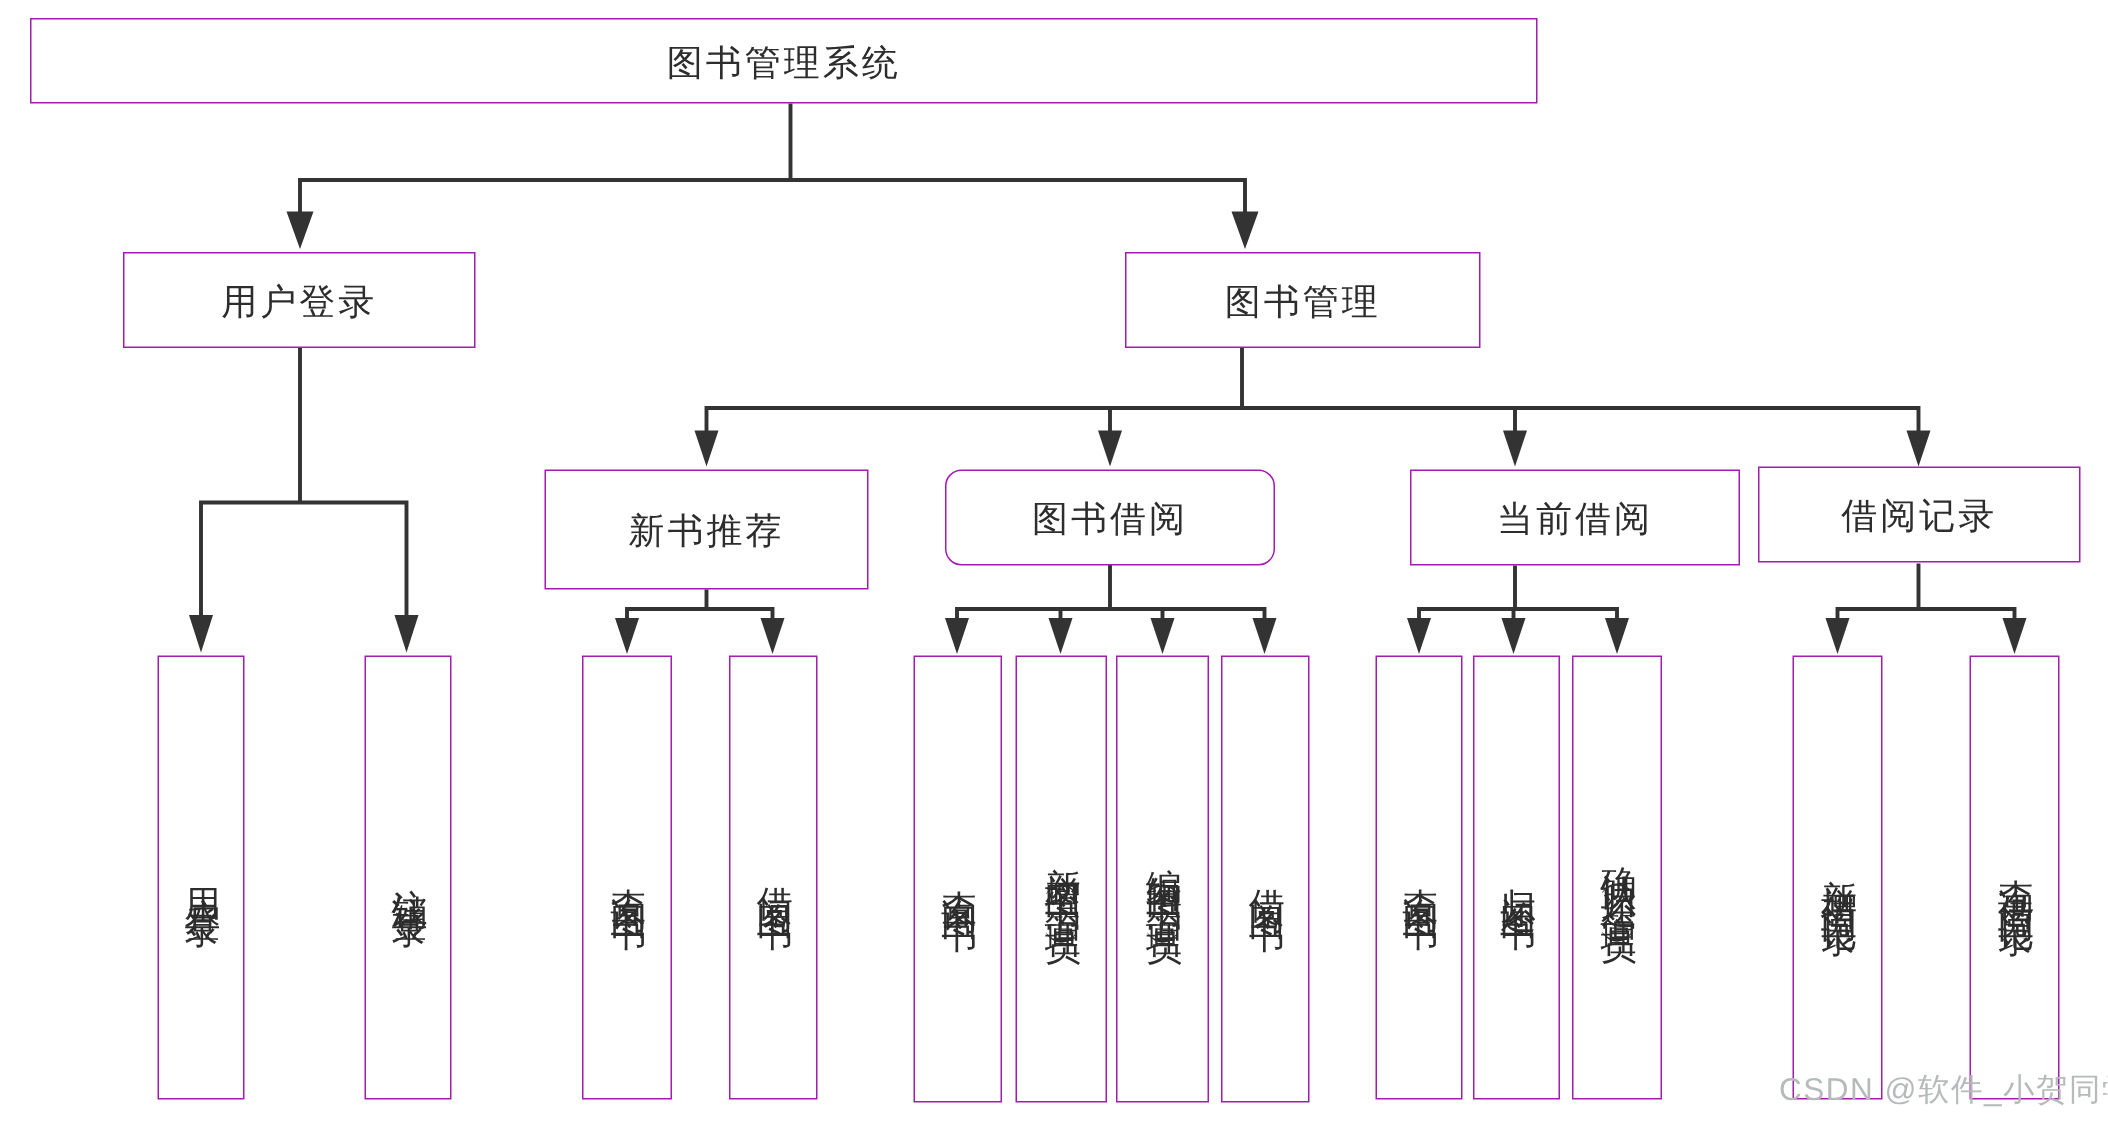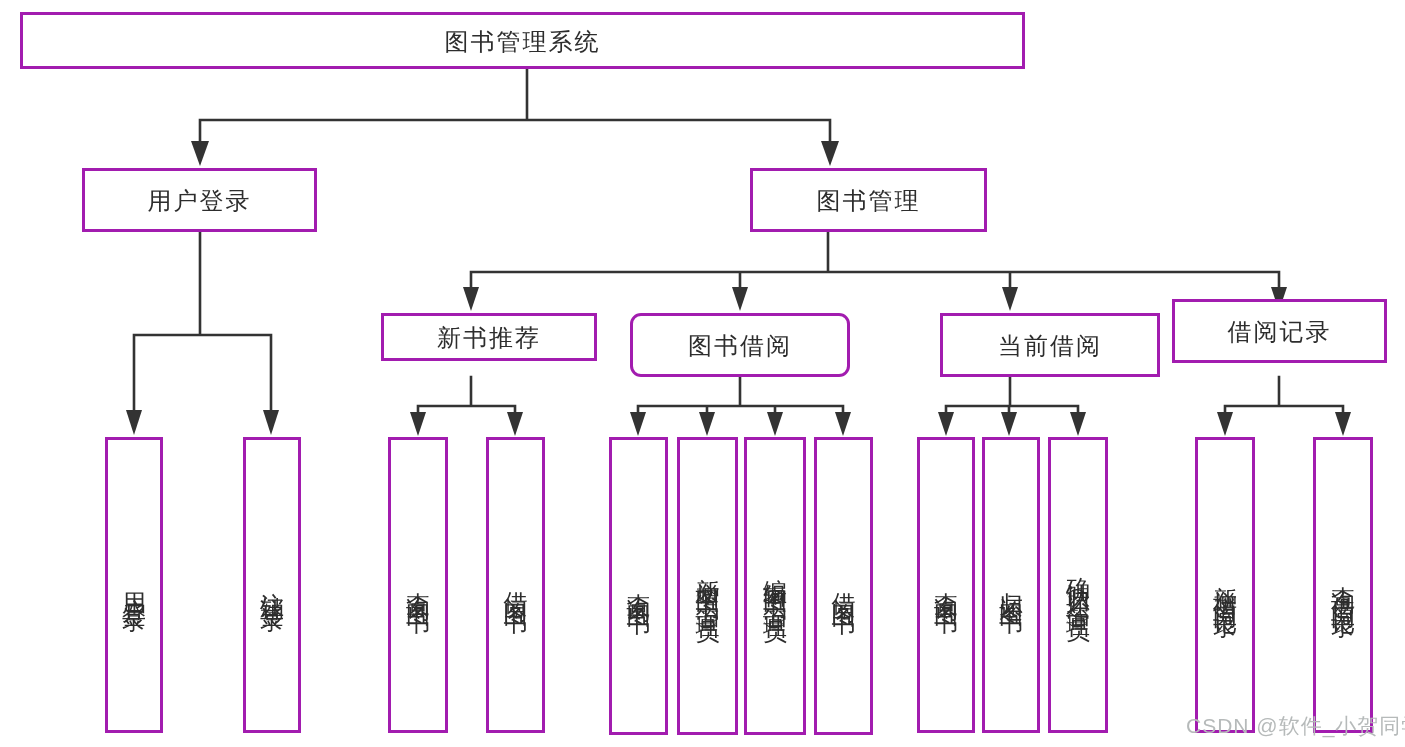--- a/index.html
+++ b/index.html
@@ -1,19 +1,19 @@
 <!DOCTYPE html>
 <html><head>
 <meta charset="utf-8">
 <style>
   html,body{margin:0;padding:0;background:#ffffff;}
   #page{position:relative;width:1405px;height:747px;background:#ffffff;overflow:hidden;
         font-family:"Liberation Sans","DejaVu Sans",sans-serif;}
   #connectors{position:absolute;left:0;top:0;z-index:1;}
-  .node{position:absolute;box-sizing:border-box;background:#ffffff;border:3px solid #a21caf;
+  .node{position:absolute;box-sizing:border-box;background:#ffffff;border:1px solid #a21caf;
         display:flex;align-items:center;justify-content:center;z-index:2;
         color:#2d2d2d;font-size:24px;letter-spacing:2px;white-space:nowrap;}
   .node .lbl{transform:translateY(1px);}
   .vnode .lbl{writing-mode:vertical-rl;text-orientation:mixed;letter-spacing:6px;
               transform:none;white-space:normal;line-height:1;}
   #watermark{position:absolute;left:1186px;top:712px;z-index:3;font-size:21px;
              color:#b6baba;letter-spacing:1px;white-space:nowrap;}
 </style>
 </head>
 <body>
@@ -64,30 +64,30 @@
     <span class="lbl">图书管理系统</span>
   </div>
 
   <div class="node" style="left:82px;top:168px;width:235px;height:64px;">
     <span class="lbl">用户登录</span>
   </div>
   <div class="node" style="left:710px;top:168px;width:237px;height:64px;margin-left:40px;">
     <span class="lbl">图书管理</span>
   </div>
 
-  <div class="node" style="left:363px;top:313px;width:216px;height:48px;margin-left:18px;">
+  <div class="node" style="left:363px;top:313px;width:216px;height:80px;">
     <span class="lbl">新书推荐</span>
   </div>
   <div class="node" style="left:630px;top:313px;width:220px;height:64px;border-radius:11px;">
     <span class="lbl">图书借阅</span>
   </div>
   <div class="node" style="left:900px;top:313px;width:220px;height:64px;margin-left:40px;">
     <span class="lbl">当前借阅</span>
   </div>
-  <div class="node" style="left:1172px;top:299px;width:215px;height:64px;">
+  <div class="node" style="left:1172px;top:311px;width:215px;height:64px;">
     <span class="lbl">借阅记录</span>
   </div>
 
   <div class="node vnode" style="left:105px;top:437px;width:58px;height:296px;">
     <span class="lbl">用户登录</span>
   </div>
   <div class="node vnode" style="left:243px;top:437px;width:58px;height:296px;">
     <span class="lbl">注销登录</span>
   </div>
 

